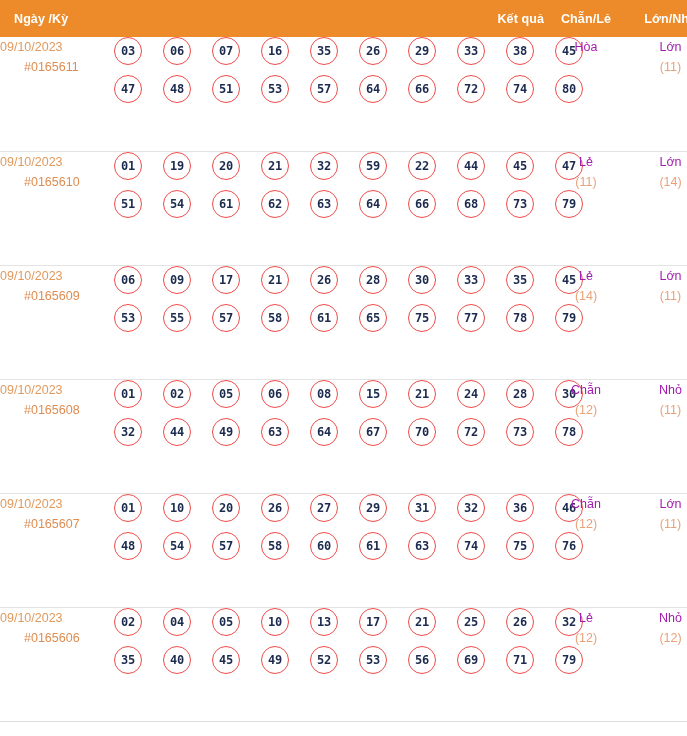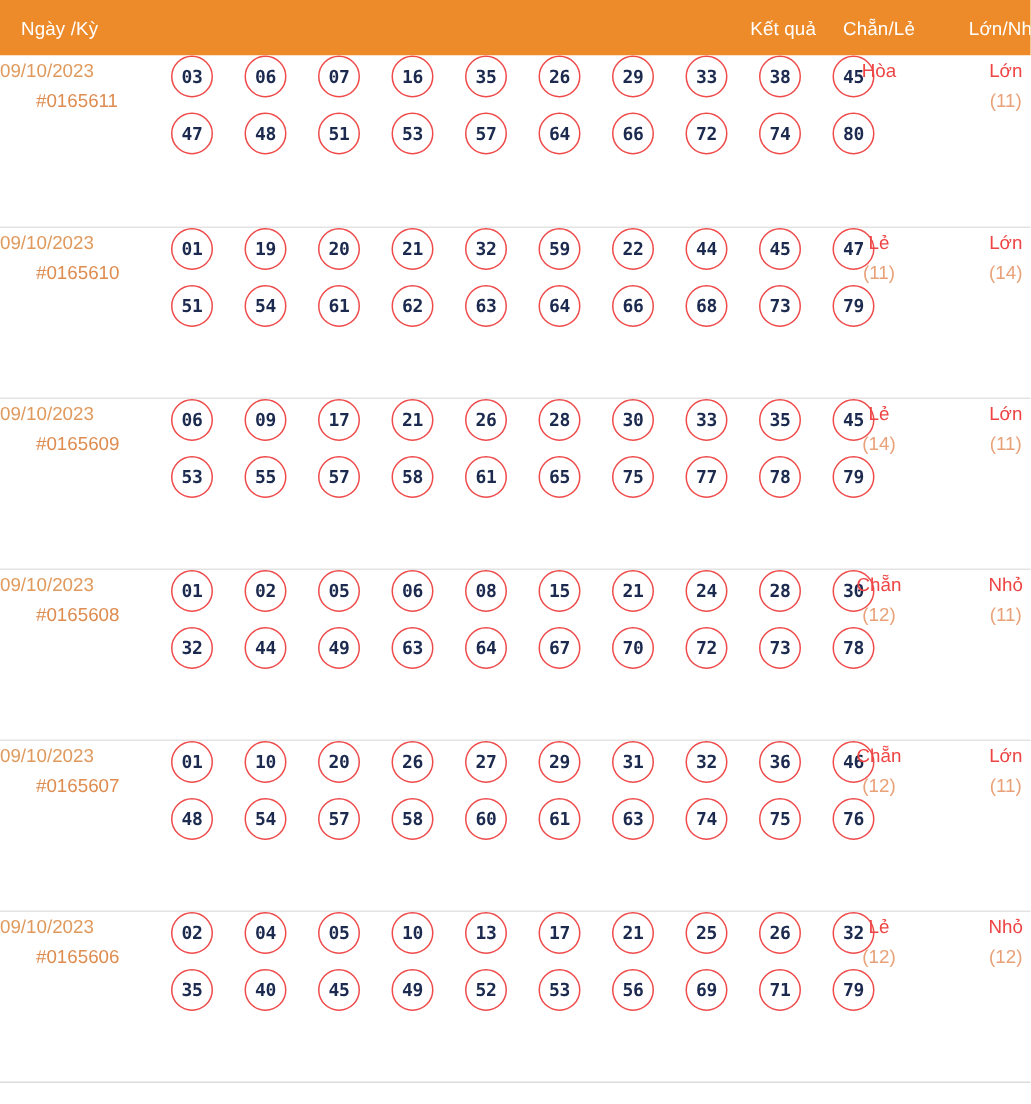--- a/index.html
+++ b/index.html
@@ -23,21 +23,21 @@
   }
 
   
   .table-head tr {
     background: #ED8B2B;
     height: 37px;
   }
   .table-head th {
     color: #ffffff;
     font-size: 12.5px;
-    font-weight: normal;
+    font-weight: bold;
     text-align: left;
     padding: 0;
     vertical-align: middle;
     white-space: nowrap;
     letter-spacing: 0.1px;
   }
   th.col-date   { width: 100px; padding-left: 14px; }
   th.col-result { width: 418px; padding-left: 12px; text-align: right; }
   th.col-oe     { width: 84px;  text-align: center; }
   th.col-bs     { width: 85px;  text-align: center; }
@@ -100,21 +100,21 @@
     letter-spacing: -0.2px;
   }
 
   
   .cell-stat {
     text-align: center;
     padding-top: 13px;
   }
   .stat-label, .stat-count {
     display: block;
-    color: #ef4444;
+    color: #a21caf;
     font-size: 12.5px;
     line-height: 20px;
     white-space: nowrap;
   }
   .stat-count { color: #E9A178; }
 </style>
 </head>
 <body>
 
 <table class="results-table">

